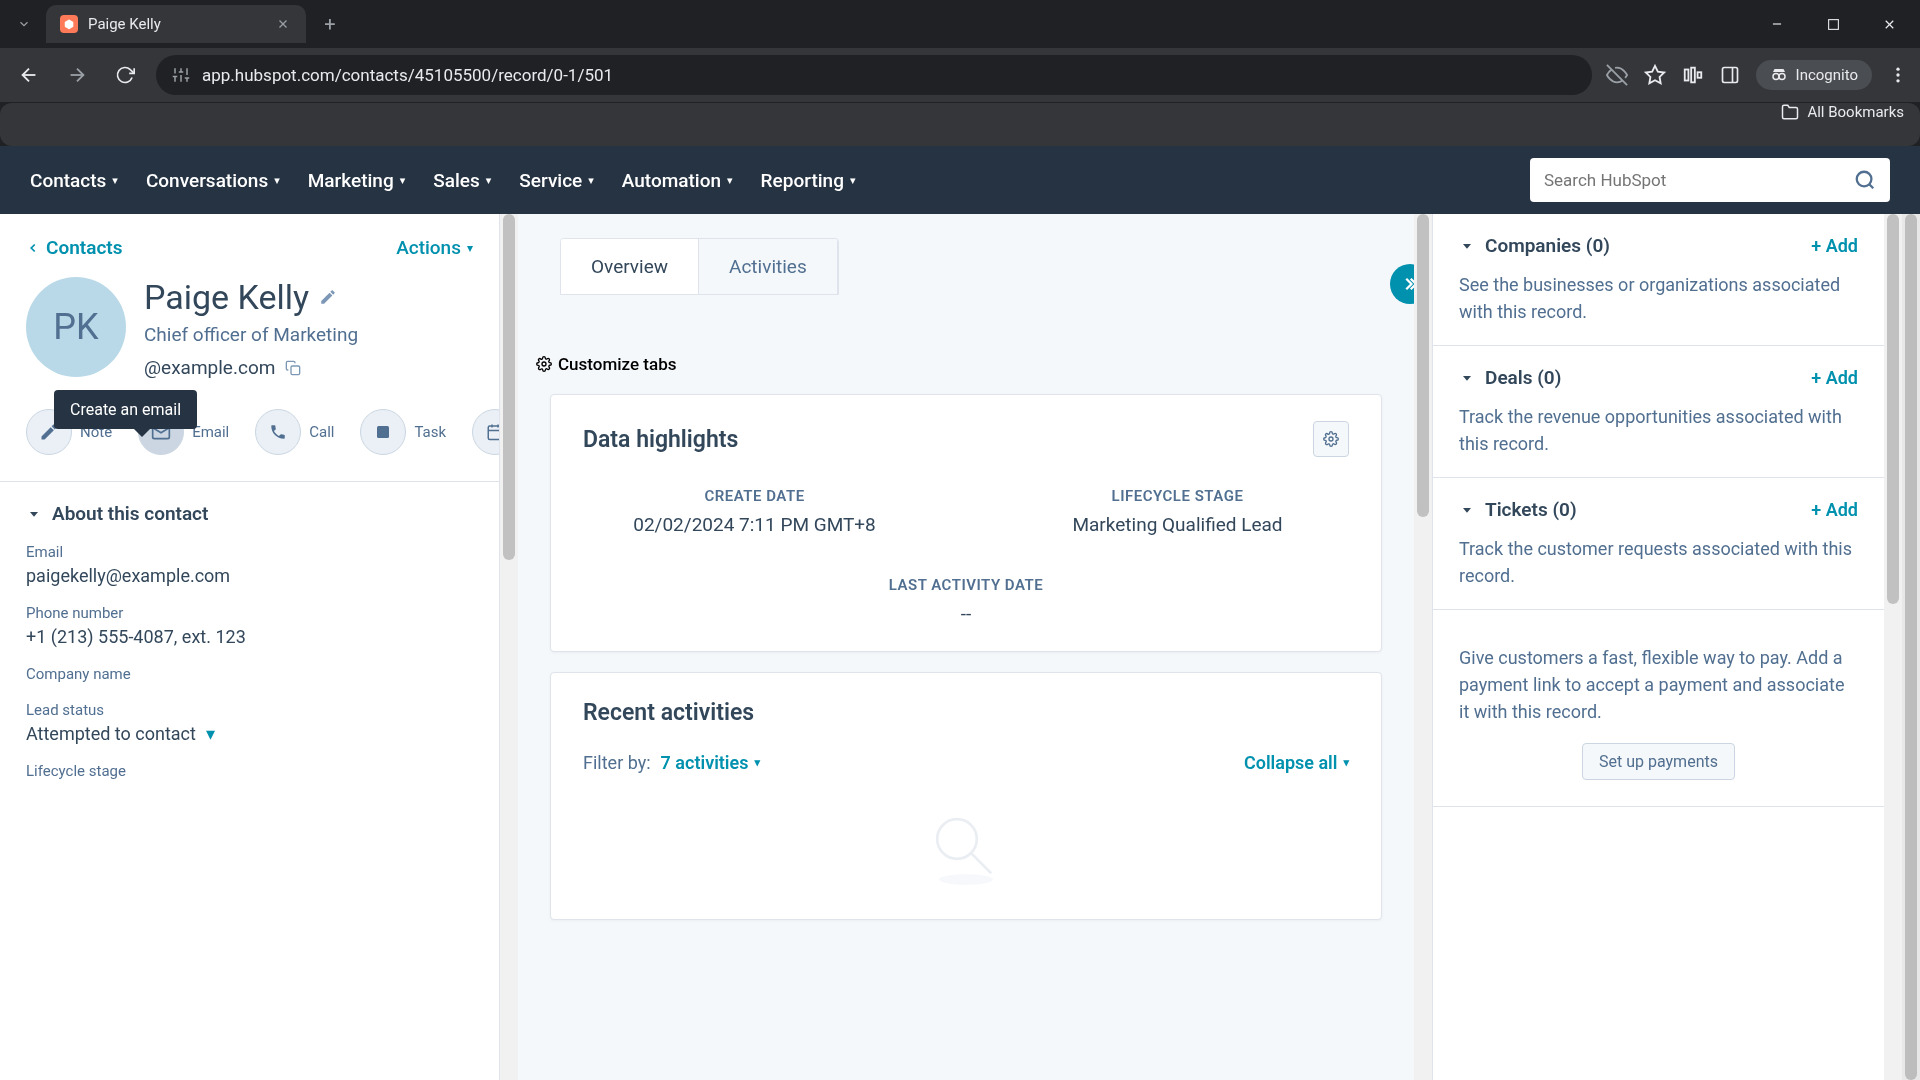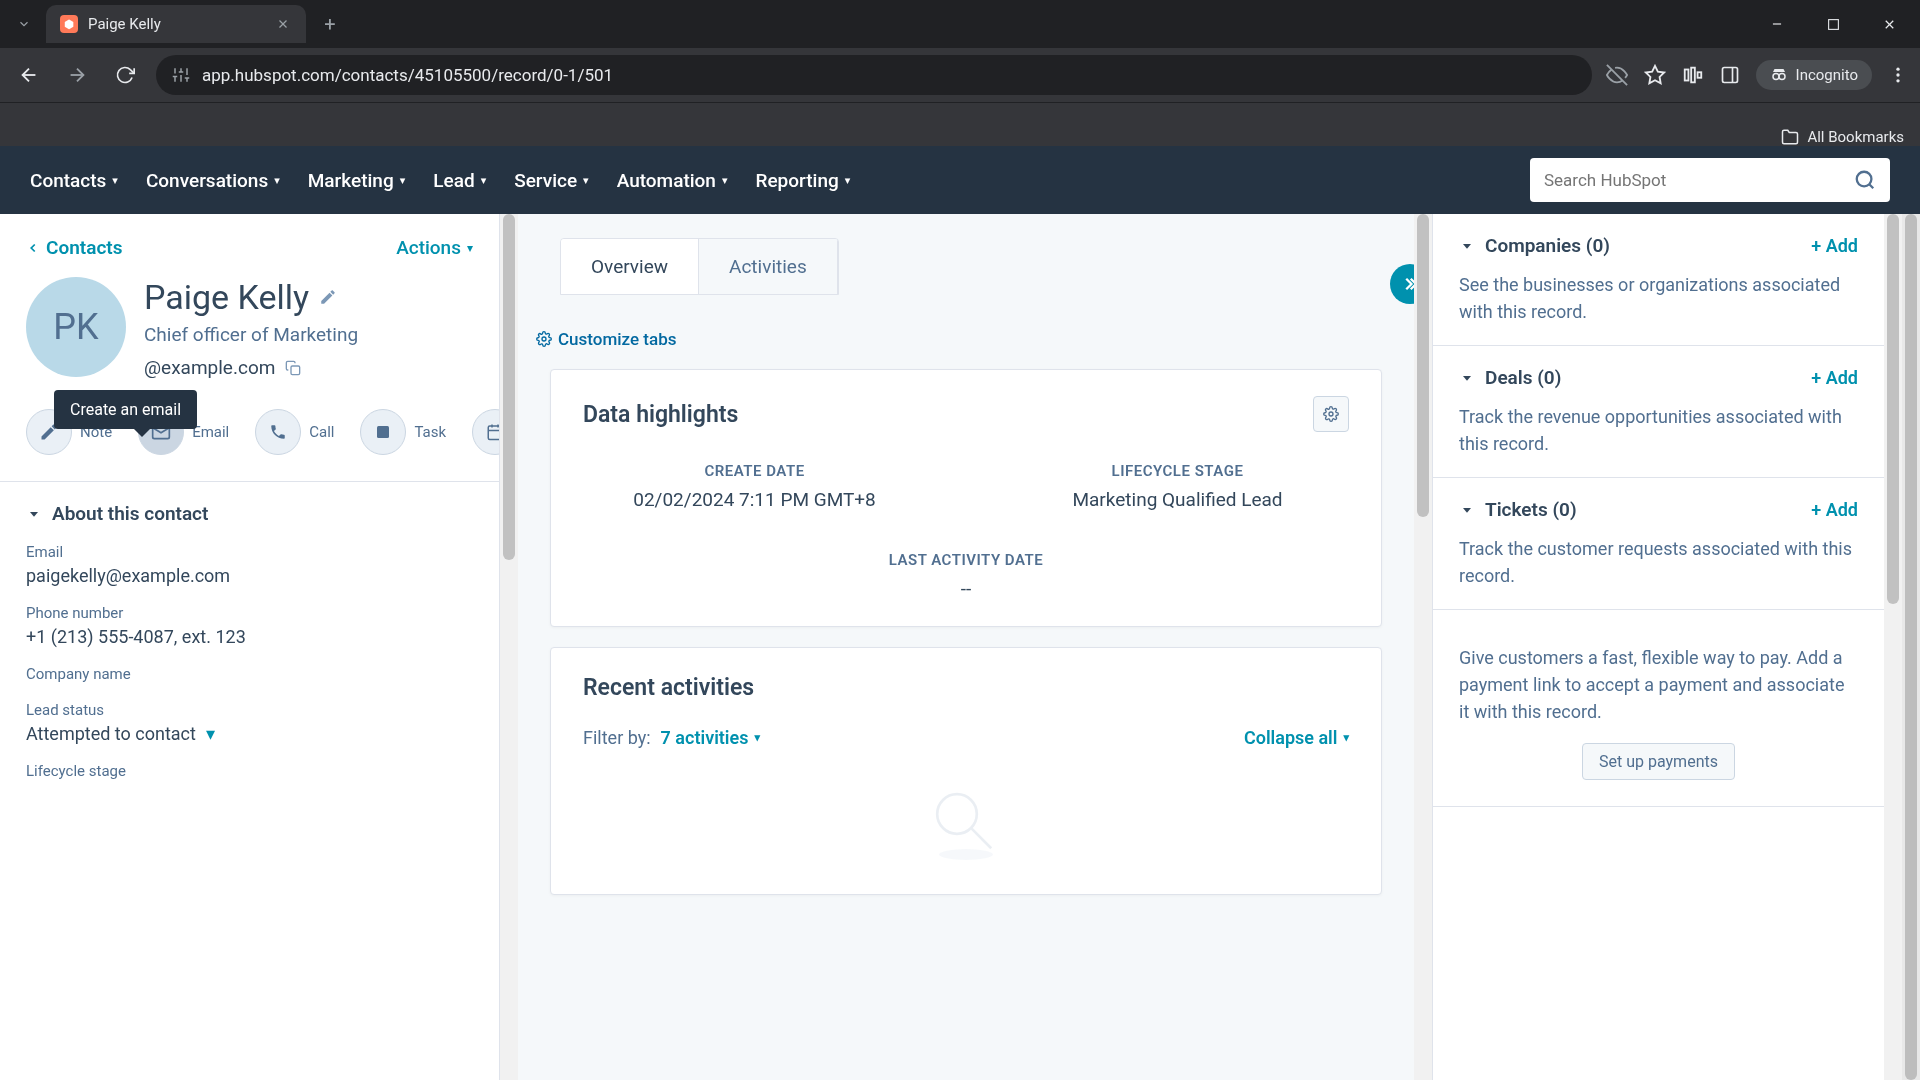--- a/index.html
+++ b/index.html
@@ -16,21 +16,21 @@
 .new-tab { color: #9aa0a6; width: 32px; height: 32px; display:flex; align-items:center; justify-content:center; margin-left: 8px; font-size: 20px; }
 .window-controls { margin-left: auto; display: flex; gap: 10px; }
 .window-btn { width: 46px; height: 32px; display:flex; align-items:center; justify-content:center; color:#e8eaed; }
 
 .addr-bar { display: flex; align-items: center; height: 54px; padding: 0 12px; gap: 14px; background: #35363a; }
 .nav-btn { width: 34px; height: 34px; display:flex; align-items:center; justify-content:center; color:#9aa0a6; border-radius: 50%; }
 .nav-btn.active { color:#e8eaed; }
 .url-box { flex: 1; display: flex; align-items: center; background: #202124; border-radius: 24px; height: 40px; padding: 0 16px; gap: 12px; color:#e8eaed; font-size: 17px; }
 .addr-icons { display: flex; gap: 16px; align-items: center; }
 .incognito-badge { display:flex; align-items:center; gap:8px; background:#4a4d51; padding:6px 14px; border-radius: 20px; color:#e8eaed; font-size:15px;}
-.bookmarks-bar { display:flex; justify-content:flex-end; height: 44px; align-items:flex-end; padding: 0 16px; background:#35363a; border-top:1px solid #202124;}
+.bookmarks-bar { display:flex; justify-content:flex-end; height: 44px; align-items:flex-start; padding: 0 16px; background:#35363a; border-top:1px solid #202124;border-radius:12px;}
 .all-bookmarks { display:flex; align-items:center; gap:8px; color:#e8eaed; font-size:15px;}
 
 
 .app { display:flex; flex-direction:column; height: calc(1080px - 48px - 54px - 44px); }
 .topnav { background: #253342; height: 68px; display:flex; align-items:center; padding: 0 30px; gap: 28px; }
 .nav-item { color: #fff; font-size: 19px; font-weight: 500; display:flex; align-items:center; gap:6px; }
 .nav-caret { font-size: 11px; }
 .search-wrap { margin-left:auto; display:flex; align-items:center; background:#fff; border-radius: 4px; height: 44px; width: 360px; padding: 0 14px; }
 .search-input { border:none; outline:none; flex:1; font-size:17px; color:#33475b; }
 .search-wrap svg { color:#516f90; }
@@ -73,21 +73,21 @@
 .field-value { font-size:18px; color:#33475b; margin-top:4px; }
 .field-select { display:flex; align-items:center; gap:10px; font-size:18px; color:#33475b; margin-top:4px;}
 .field-select .caret { color:#0091ae; }
 
 
 .middle-pane { flex:1; background:#f5f8fa; position:relative; padding: 24px 18px; overflow-y:auto;}
 .tabs-row { display:flex; align-items:center; }
 .tabs-box { display:flex; border:1px solid #dfe3eb; border-radius:4px 4px 0 0; overflow:hidden; margin-left: 24px;}
 .tab-btn { padding: 16px 30px; font-size:19px; color:#33475b; background:#fff; border-right:1px solid #dfe3eb;}
 .tab-btn.inactive { background:#f5f8fa; color:#516f90;}
-.customize { margin-left:auto; display:flex; align-items:center; gap:6px; color:#0369a1; font-size:17px; font-weight:500; margin-right: 20px; margin-top: 34px;}
+.customize { margin-left:auto; display:flex; align-items:center; gap:6px; color:#000000; font-size:17px; font-weight:500; margin-right: 20px; margin-top: 59px;}
 
 .card { background:#fff; border:1px solid #dfe3eb; border-radius:4px; margin: 20px 14px; padding: 26px 32px; box-shadow: 0 1px 3px rgba(0,0,0,0.04);}
 .card-head { display:flex; align-items:center; justify-content:space-between;}
 .card-title { font-size:23px; color:#33475b; font-weight:600; }
 .gear-btn { width:36px; height:36px; border:1px solid #cbd6e2; border-radius:4px; background:#f5f8fa; display:flex; align-items:center; justify-content:center; color:#516f90;}
 .highlights { display:flex; flex-wrap:wrap; gap: 40px 80px; margin-top: 30px; justify-content: space-around;}
 .hl-item { text-align:center; min-width: 260px;}
 .hl-label { font-size:15px; color:#516f90; font-weight:600; letter-spacing:0.5px; }
 .hl-value { font-size:19px; color:#33475b; margin-top:8px; }
 
@@ -234,21 +234,21 @@
       </div>
     <div class="nav-item">
         <span>Conversations</span>
         <span class="nav-caret">▾</span>
       </div>
     <div class="nav-item">
         <span>Marketing</span>
         <span class="nav-caret">▾</span>
       </div>
     <div class="nav-item">
-        <span>Lead</span>
+        <span>Sales</span>
         <span class="nav-caret">▾</span>
       </div>
     <div class="nav-item">
         <span>Service</span>
         <span class="nav-caret">▾</span>
       </div>
     <div class="nav-item">
         <span>Automation</span>
         <span class="nav-caret">▾</span>
       </div>

